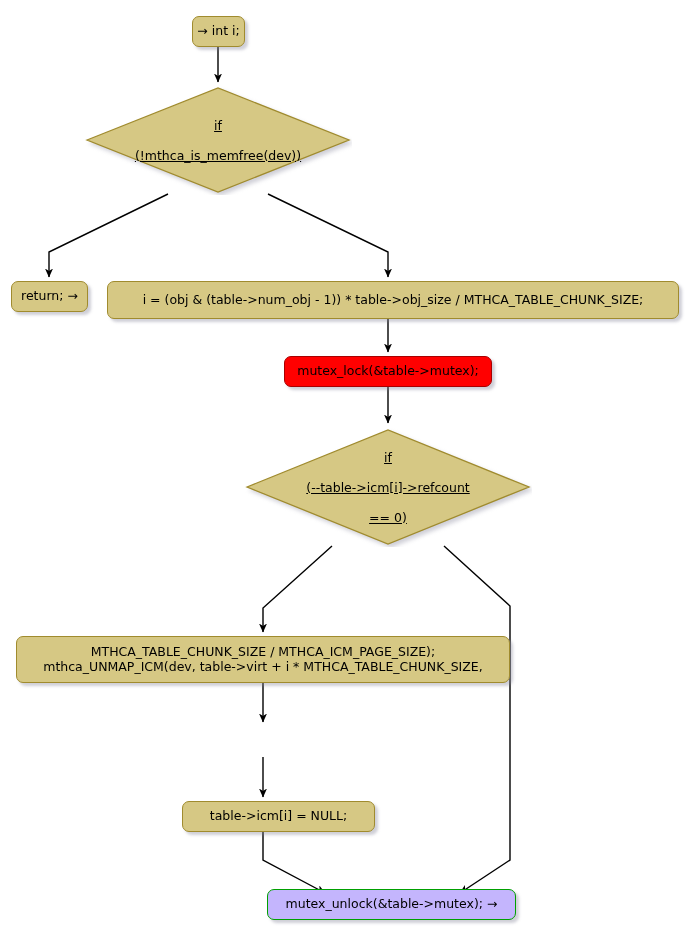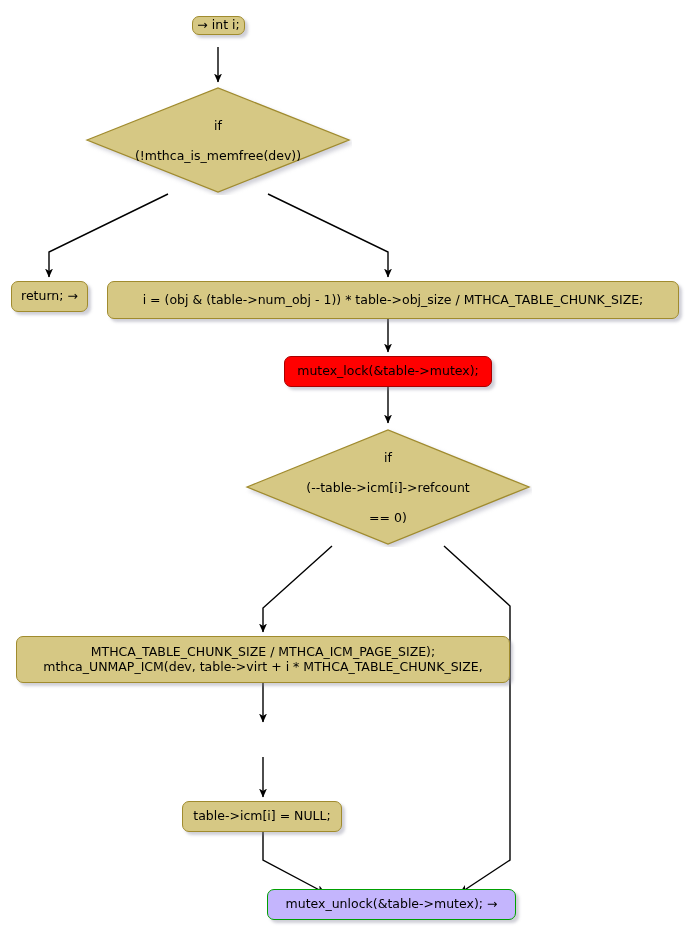--- a/index.html
+++ b/index.html
@@ -60,20 +60,21 @@
   }
   .activity.green-node {
     background: #c4b5fd;
     border: 1px solid #00A000;
   }
   
   .decision {
     background: transparent;
     border: none;
     box-shadow: none;
+    text-decoration: underline;
   }
   .decision .diamond-shape {
     position: absolute;
     left: 0;
     top: 0;
     width: 100%;
     height: 100%;
   }
   .decision .diamond-label {
     position: relative;
@@ -134,21 +135,21 @@
 
     <g>
       <path d="M263,757 L263,797" stroke="#000000" stroke-width="1.4" fill="none" marker-end="url(#arrowhead)"></path>
     </g>
 
     <g>
       <path d="M263,832 L263,860 L325,893" stroke="#000000" stroke-width="1.4" fill="none" marker-end="url(#arrowhead)"></path>
     </g>
   </svg>
 
-  <div class="node activity start-node" style="left:192px; top:16px; width:53px; height:19px;">
+  <div class="node activity start-node" style="left:192px; top:16px; width:53px; height:31px;">
     <span class="lbl">→ int i;</span>
   </div>
 
   <div class="node decision" style="left:84px; top:85px; width:268px; height:110px;">
     <svg class="diamond-shape" viewBox="0 0 268 110" preserveAspectRatio="none">
       <polygon points="3,55 134,3 265,55 134,107" fill="#D6C884" stroke="#A08B2E" stroke-width="1.3" style="filter:drop-shadow(3px 3px 2px rgba(130,130,150,0.38));"></polygon>
     </svg>
     <div class="diamond-label">
       <div>if</div>
       <div>(!mthca_is_memfree(dev))</div>
@@ -177,21 +178,21 @@
       <div>== 0)</div>
     </div>
   </div>
 
   <div class="node activity plain" style="left:16px; top:636px; width:494px; height:47px; flex-direction:column; justify-content:center;">
     <div class="lbl">MTHCA_TABLE_CHUNK_SIZE / MTHCA_ICM_PAGE_SIZE);</div>
     <div class="lbl">mthca_UNMAP_ICM(dev, table-&gt;virt + i * MTHCA_TABLE_CHUNK_SIZE,</div>
   </div>
 
 
-  <div class="node activity plain" style="left:182px; top:801px; width:160px; height:31px;">
+  <div class="node activity plain" style="left:182px; top:801px; width:193px; height:31px;">
     <span class="lbl">table-&gt;icm[i] = NULL;</span>
   </div>
 
   <div class="node activity green-node" style="left:267px; top:889px; width:249px; height:31px;">
     <span class="lbl">mutex_unlock(&amp;table-&gt;mutex); →</span>
   </div>
 
 </div>
 
 </body></html>

